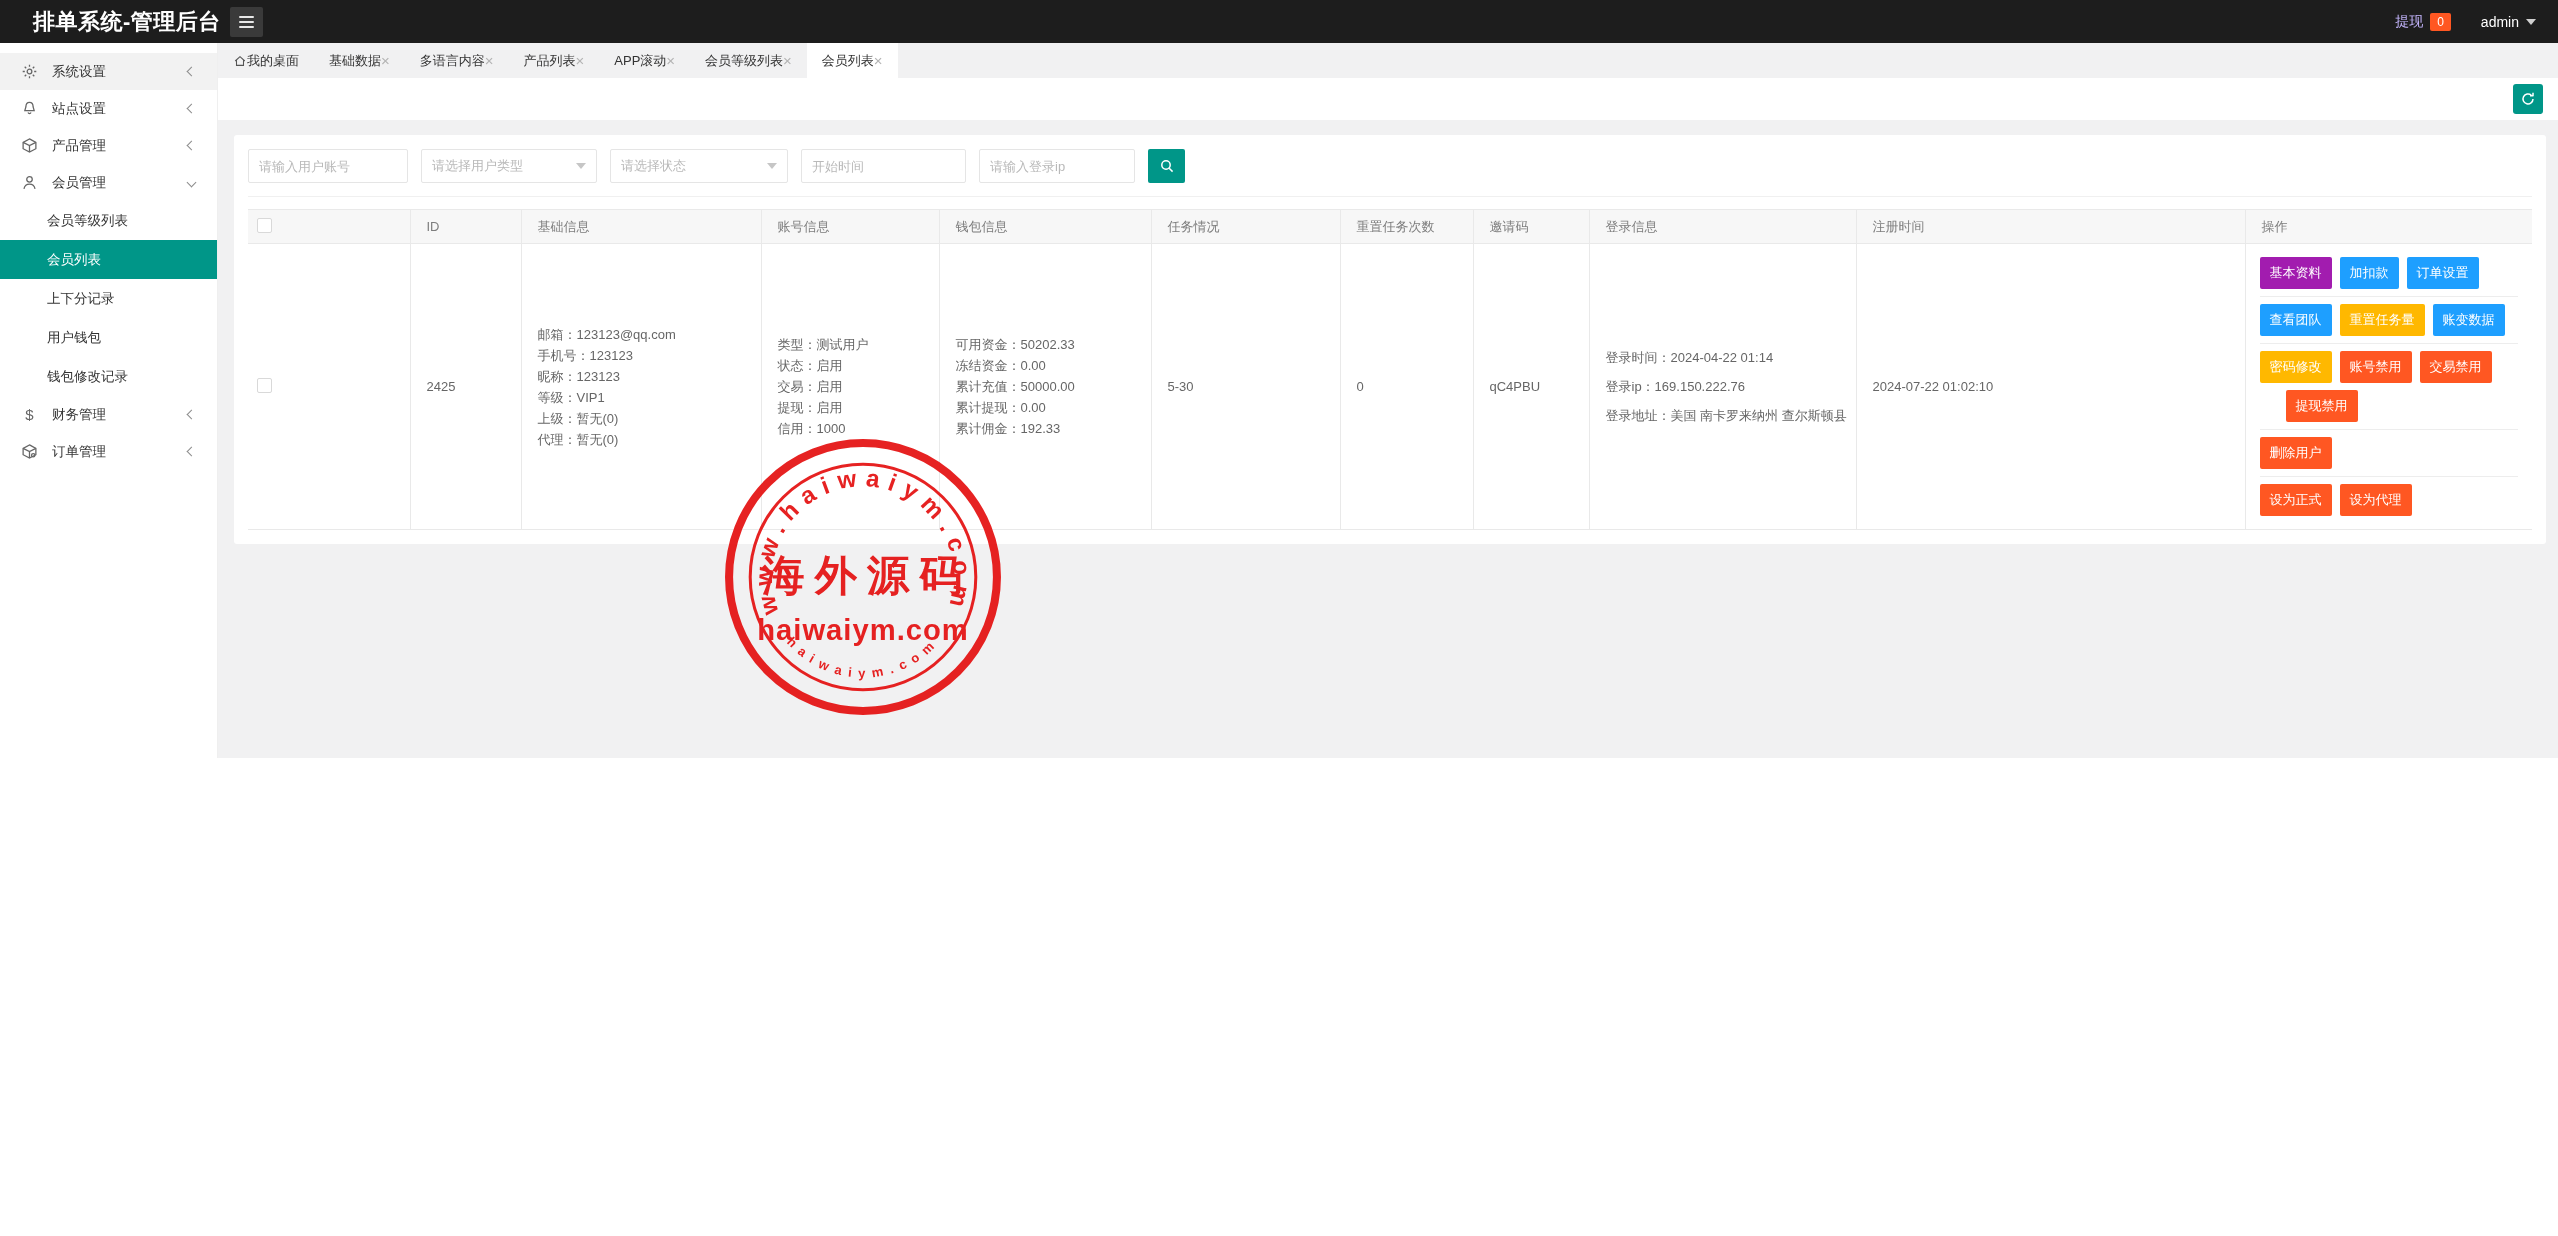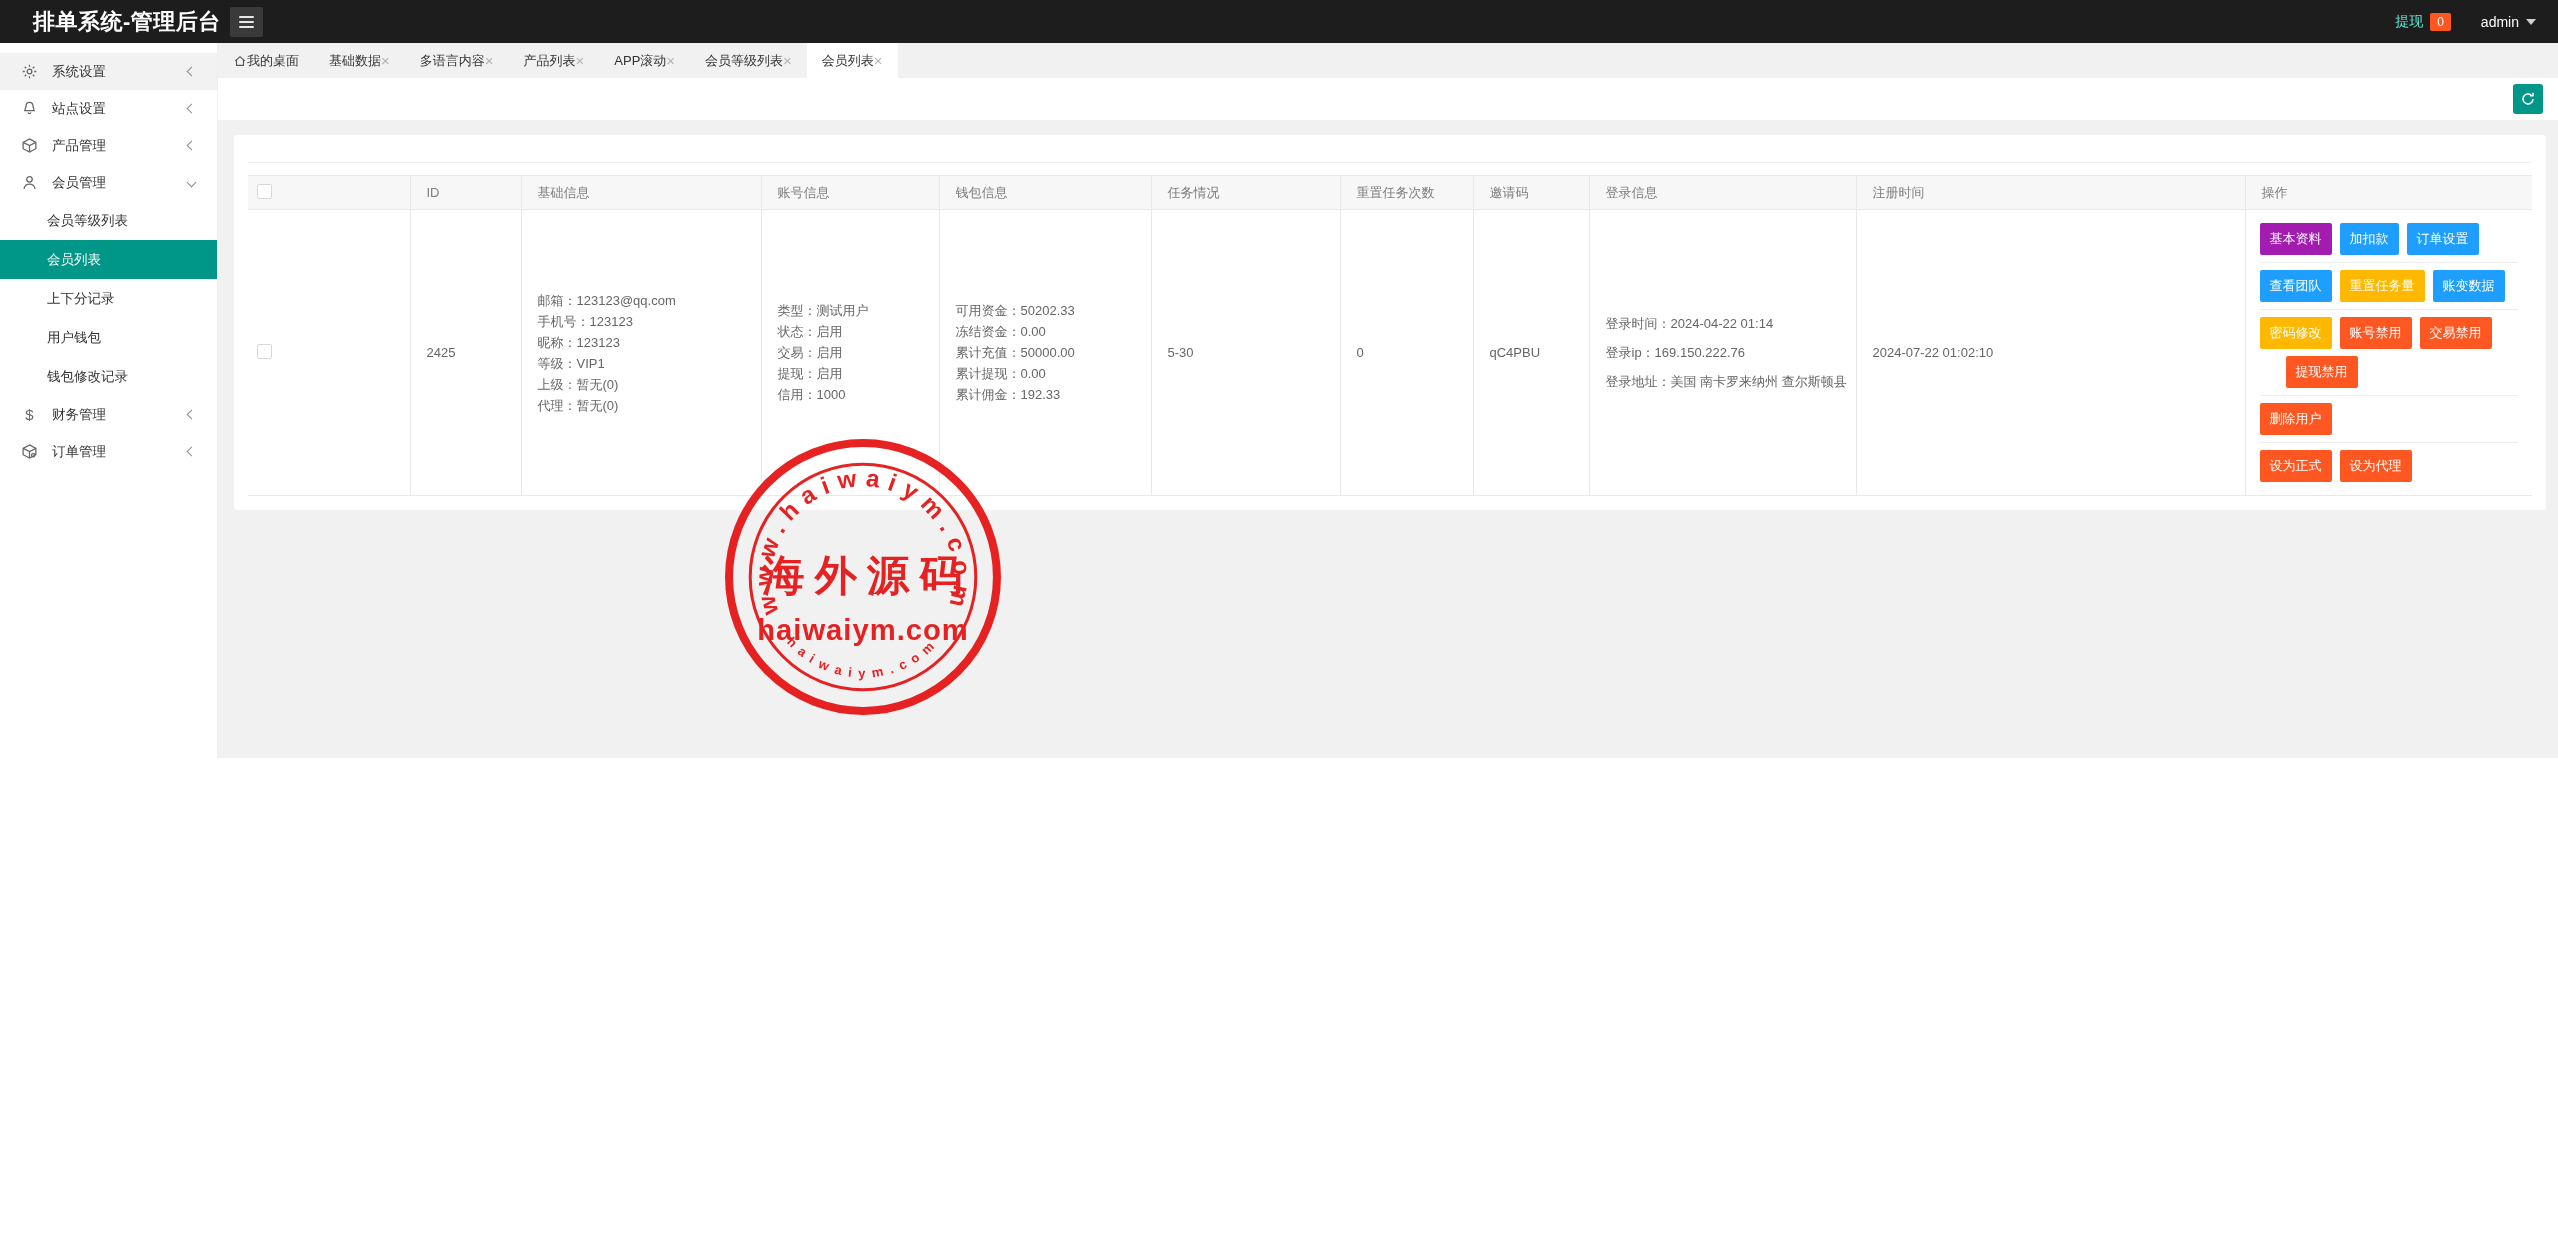--- a/index.html
+++ b/index.html
@@ -8,21 +8,21 @@
   .app { position:relative; width:2558px; height:758px; background:#f1f1f2; overflow:hidden; }
 
   
   .topbar { position:absolute; left:0; top:0; width:2558px; height:43px; background:#1d1d1d; display:flex; align-items:center; z-index:20; }
   .brand { width:218px; padding-left:33px; color:#fff; font-size:22px; font-weight:700; letter-spacing:0.5px; white-space:nowrap; }
   .burger-btn { margin-left:12px; width:33px; height:30px; background:#3a3a3a; border:none; border-radius:2px; display:flex; align-items:center; justify-content:center; cursor:pointer; }
   .burger-ico { display:inline-flex; flex-direction:column; gap:3px; }
   .burger-ico i { display:block; width:15px; height:2px; background:#e8e8e8; border-radius:1px; }
   .top-right { margin-left:auto; display:flex; align-items:center; gap:30px; padding-right:22px; }
   .withdraw { display:flex; align-items:center; cursor:pointer; }
-  .withdraw-label { color:#5eead4; font-size:14px;font-family:Liberation Serif, serif; }
+  .withdraw-label { color:#c4b5fd; font-size:14px;font-family:Liberation Serif, serif; }
   .badge { margin-left:7px; background:#ff5722; color:#fff; font-size:12px; line-height:18px; padding:0 7px; border-radius:2px; }
   .userbox { display:flex; align-items:center; gap:7px; cursor:pointer; }
   .user-name { color:#fff; font-size:14px; }
   .caret { width:0; height:0; border-left:5px solid transparent; border-right:5px solid transparent; border-top:6px solid #cfcfcf; display:inline-block; }
 
   
   .sidebar { position:absolute; left:0; top:43px; width:218px; height:715px; background:#fff; border-right:1px solid #efefef; padding-top:10px; }
   .side-item { height:37px; display:flex; align-items:center; padding:0 22px 0 21px; font-size:13.5px; color:#333; cursor:pointer; position:relative; }
   .side-item.hovered { background:#f2f2f2; }
   .side-ico { width:17px; height:17px; margin-right:14px; display:inline-flex; align-items:center; justify-content:center; color:#666; flex:0 0 17px; }
@@ -223,20 +223,39 @@
     <button class="refresh-btn">
       <svg viewBox="0 0 16 16" fill="none" stroke="#fff" stroke-width="1.5">
         <path d="M13 8a5 5 0 1 1-1.7-3.8"></path>
           <path d="M13 1.8v3h-3" stroke-linejoin="round"></path>
       </svg>
     </button>
   </div>
 
   <div class="card">
 
+    <div class="filter-row">
+      <input class="f-input" style="width: 160px;" placeholder="请输入用户账号">
+      <div class="sel" style="width:176px">
+        <span>请选择用户类型</span>
+        <span class="sel-caret"></span>
+      </div>
+      <div class="sel" style="width:178px">
+        <span>请选择状态</span>
+        <span class="sel-caret"></span>
+      </div>
+      <input class="f-input" style="width: 165px;" placeholder="开始时间">
+      <input class="f-input" style="width: 156px;" placeholder="请输入登录ip">
+      <button class="search-btn">
+        <svg viewBox="0 0 16 16" fill="none" stroke="#fff" stroke-width="1.5" style="width:16px;height:16px">
+          <circle cx="7" cy="7" r="4.2"></circle>
+            <path d="M10.2 10.2 13.6 13.6"></path>
+        </svg>
+      </button>
+    </div>
 
 
     <div class="divider"></div>
 
     <table class="grid">
       <colgroup>
         <col style="width:162px">
           <col style="width:111px">
           <col style="width:240px">
           <col style="width:178px">

